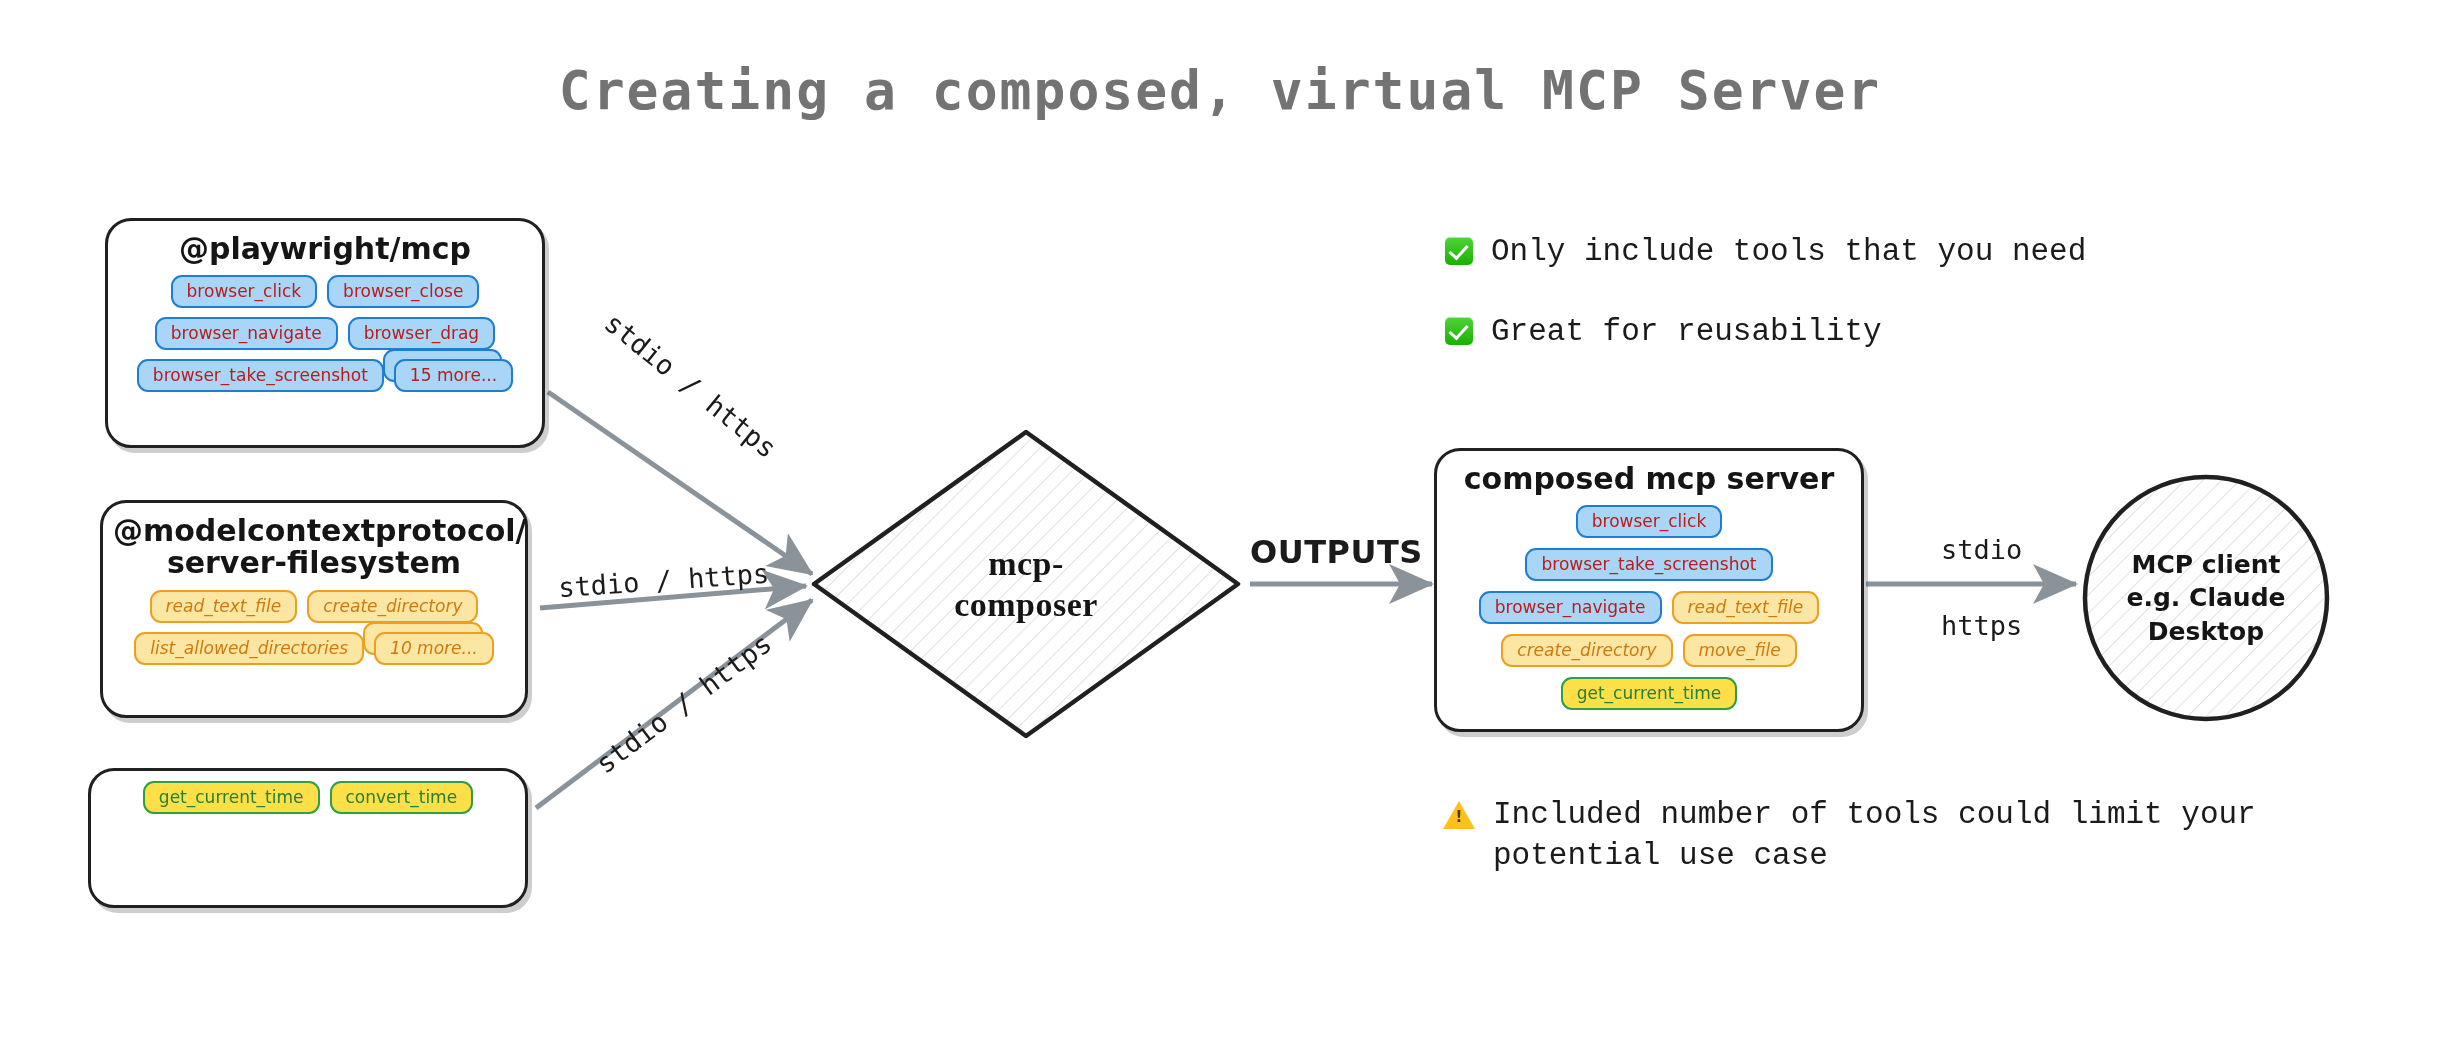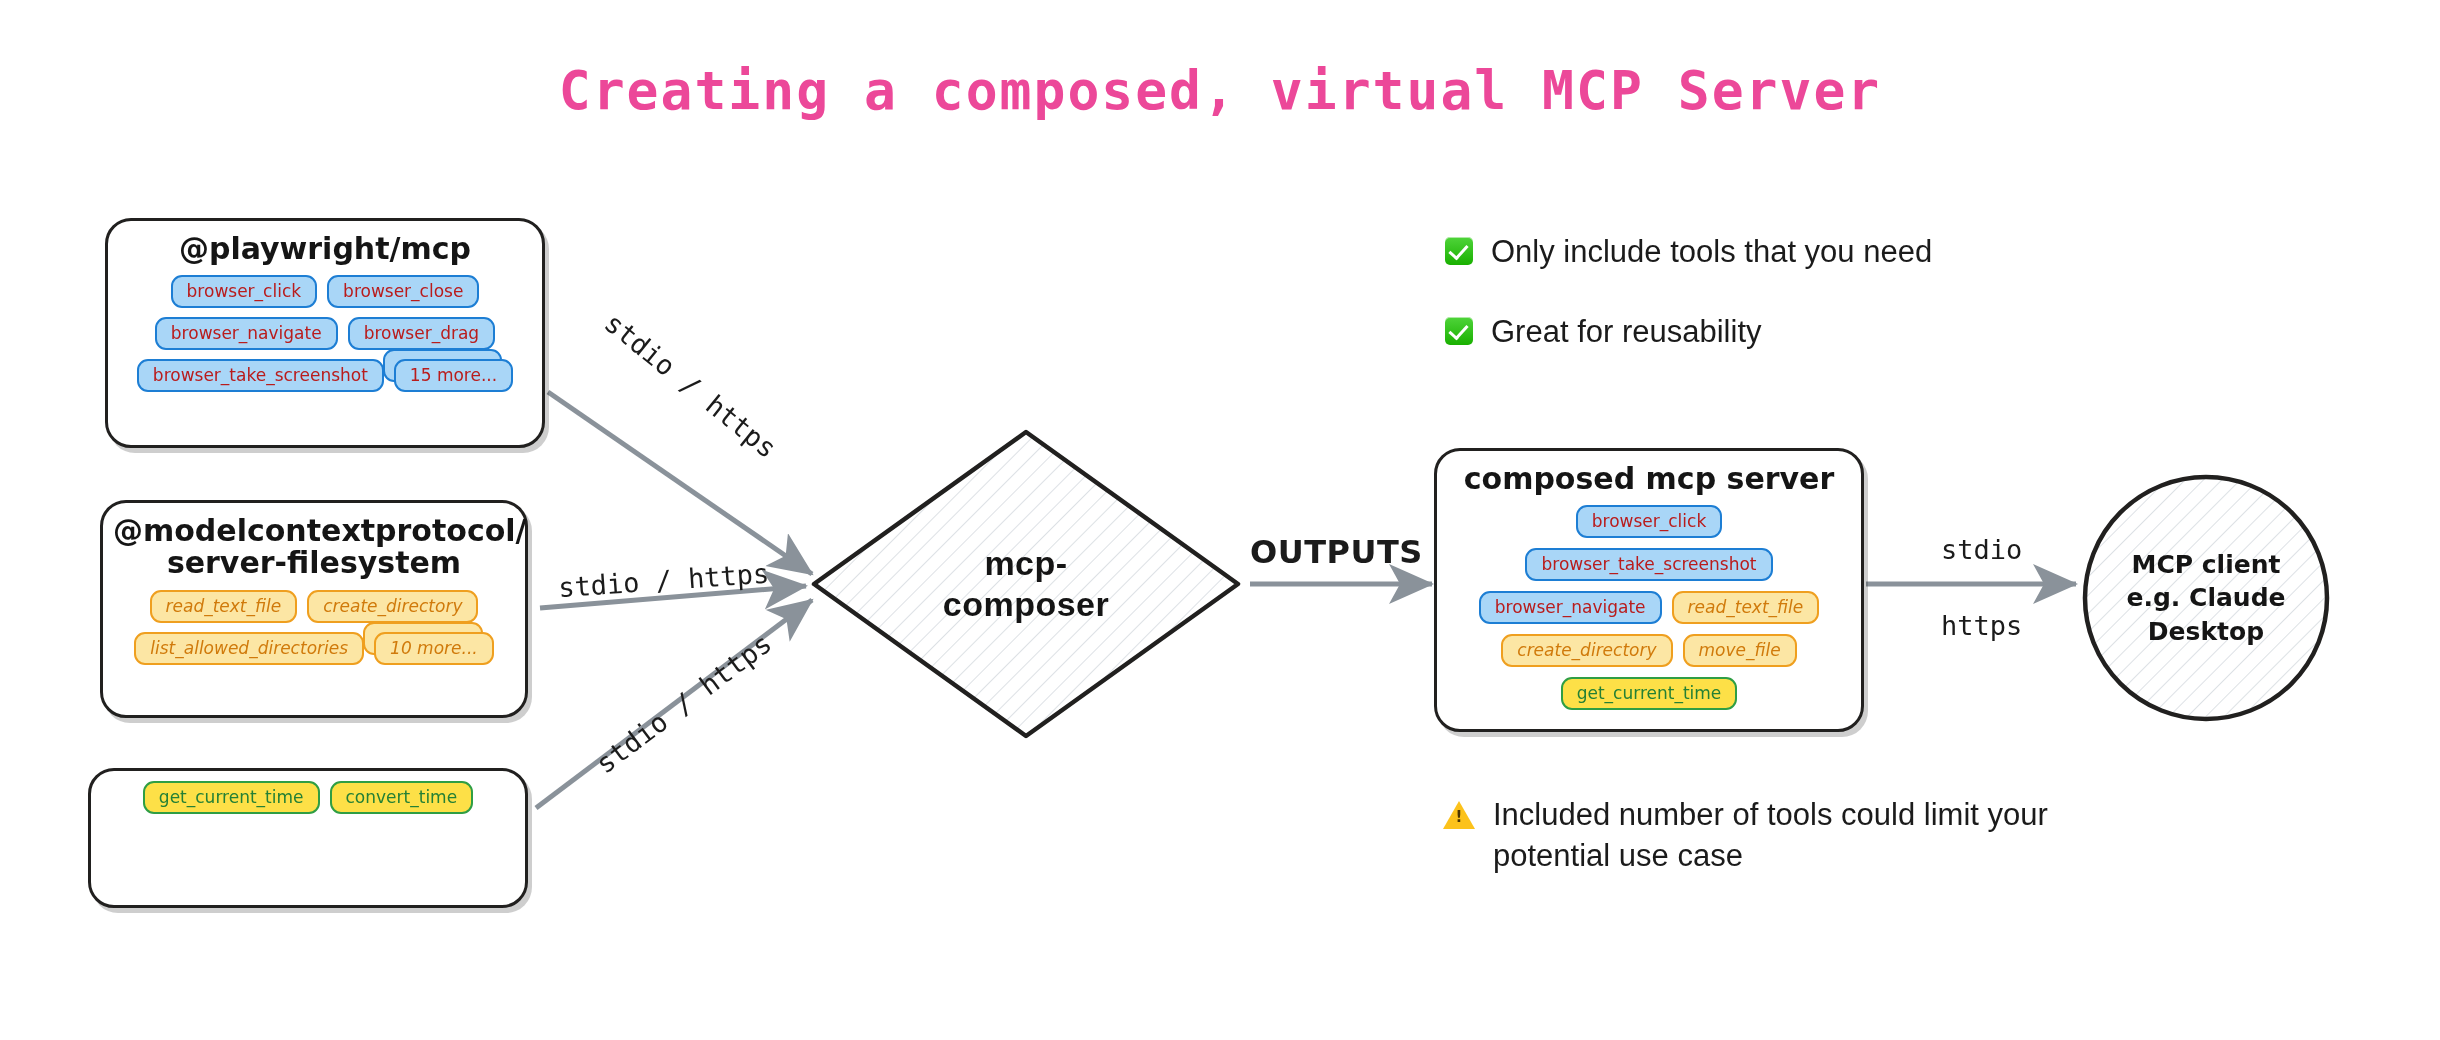--- a/index.html
+++ b/index.html
@@ -8,21 +8,21 @@
     font-family:"DejaVu Sans Mono", monospace;
     color:#1b1b1b;
   }
   .stage{position:absolute;inset:0;}
 
   
   #diagram-title{
     position:absolute;left:0;top:60px;width:2440px;
     text-align:center;
     font-family:"DejaVu Sans Mono", monospace;
-    font-size:53px;letter-spacing:2px;font-weight:700;color:#ec4899;
+    font-size:53px;letter-spacing:2px;font-weight:700;color:#737373;
     white-space:pre;
   }
 
   
   .card{
     position:absolute;
     background:#ffffff;
     border:3px solid #21201f;
     border-radius:26px;
     box-shadow:4px 5px 0 rgba(30,30,30,.22);
@@ -70,21 +70,21 @@
   
   #composer-node{
     position:absolute;
     left:806px;top:424px;width:440px;height:320px;
   }
   #composer-node svg{position:absolute;inset:0;}
   #composer-label{
     position:absolute;inset:0;
     display:flex;align-items:center;justify-content:center;
     text-align:center;
-    font-family:Liberation Sans, sans-serif;
+    font-family:Liberation Serif, serif;
     font-size:34px;font-weight:600;color:#151515;
     line-height:1.22;white-space:pre-line;
     letter-spacing:.5px;
   }
 
   
   #client-node{
     position:absolute;left:2081px;top:473px;width:250px;height:250px;
   }
   #client-node svg{position:absolute;inset:0;}
@@ -115,21 +115,21 @@
     font-family:"DejaVu Sans", sans-serif;
     font-size:32px;font-weight:600;letter-spacing:.5px;
   }
   #edge-label-stdio{left:1941px;top:534px;}
   #edge-label-https{left:1941px;top:610px;}
 
   
   .note{
     position:absolute;
     display:flex;align-items:flex-start;gap:18px;
-    font-family:Liberation Sans, sans-serif;
+    font-family:Liberation Mono, monospace;
     font-size:31px;font-weight:500;color:#1b1b1b;
     line-height:1.32;
     white-space:pre-line;
   }
   #note-1{left:1445px;top:232px;}
   #note-2{left:1445px;top:312px;}
   #note-warn{left:1443px;top:795px;}
 
   .check-icon{
     flex:0 0 auto;width:28px;height:28px;margin-top:5px;

